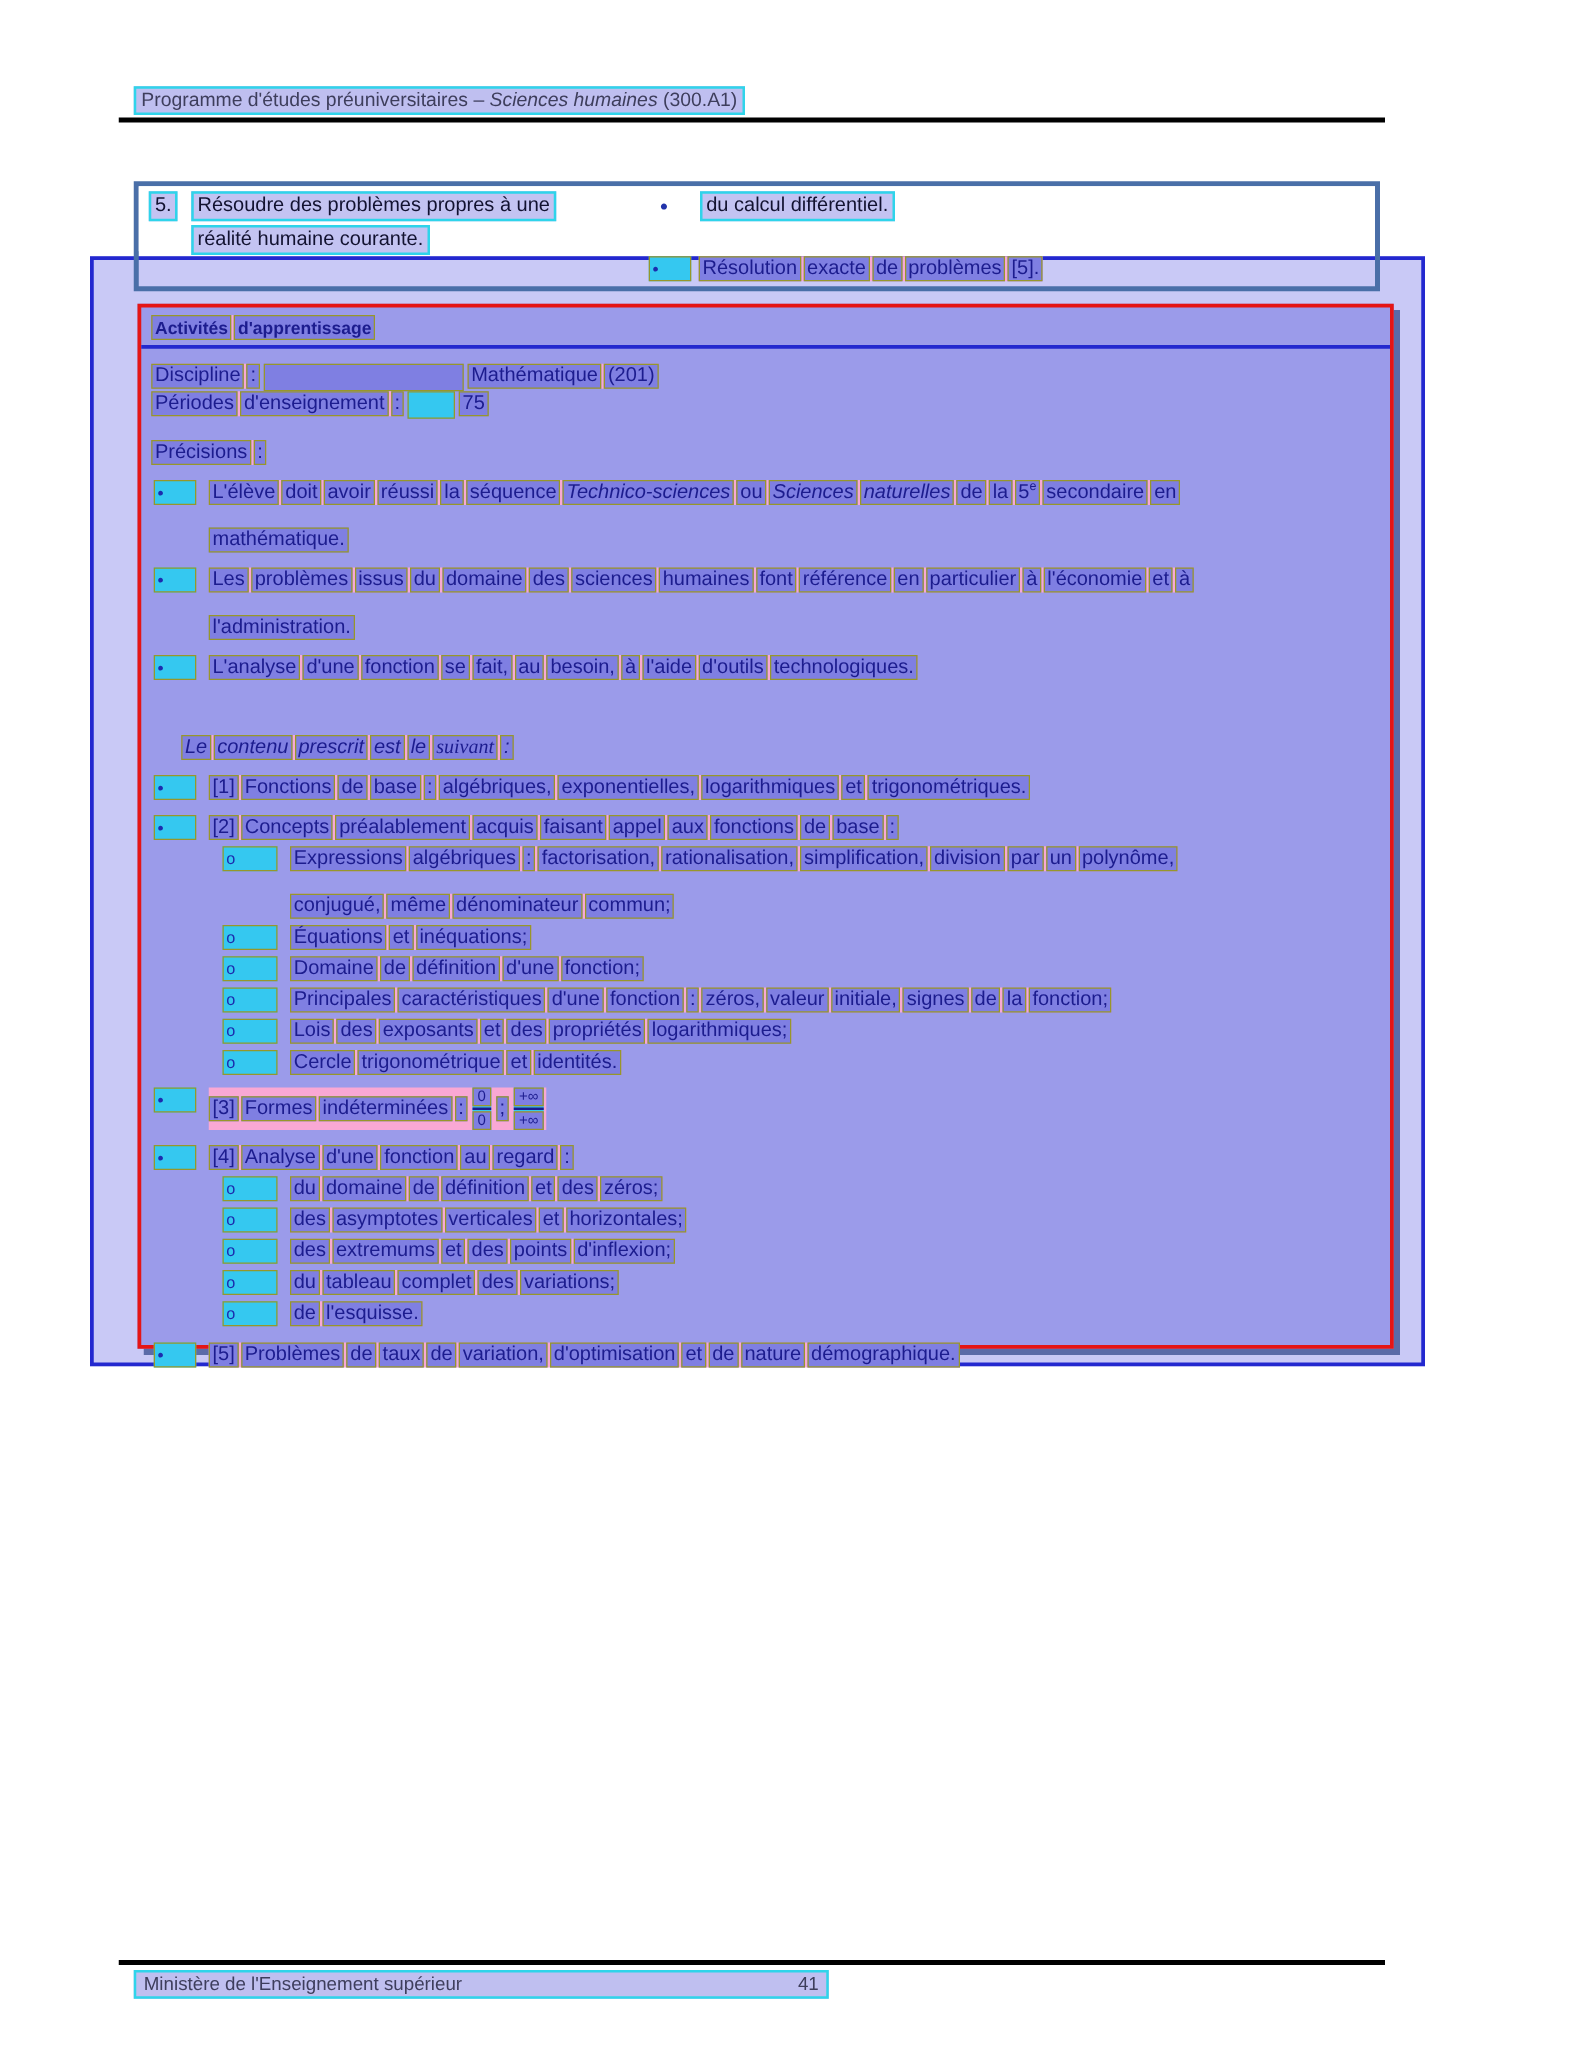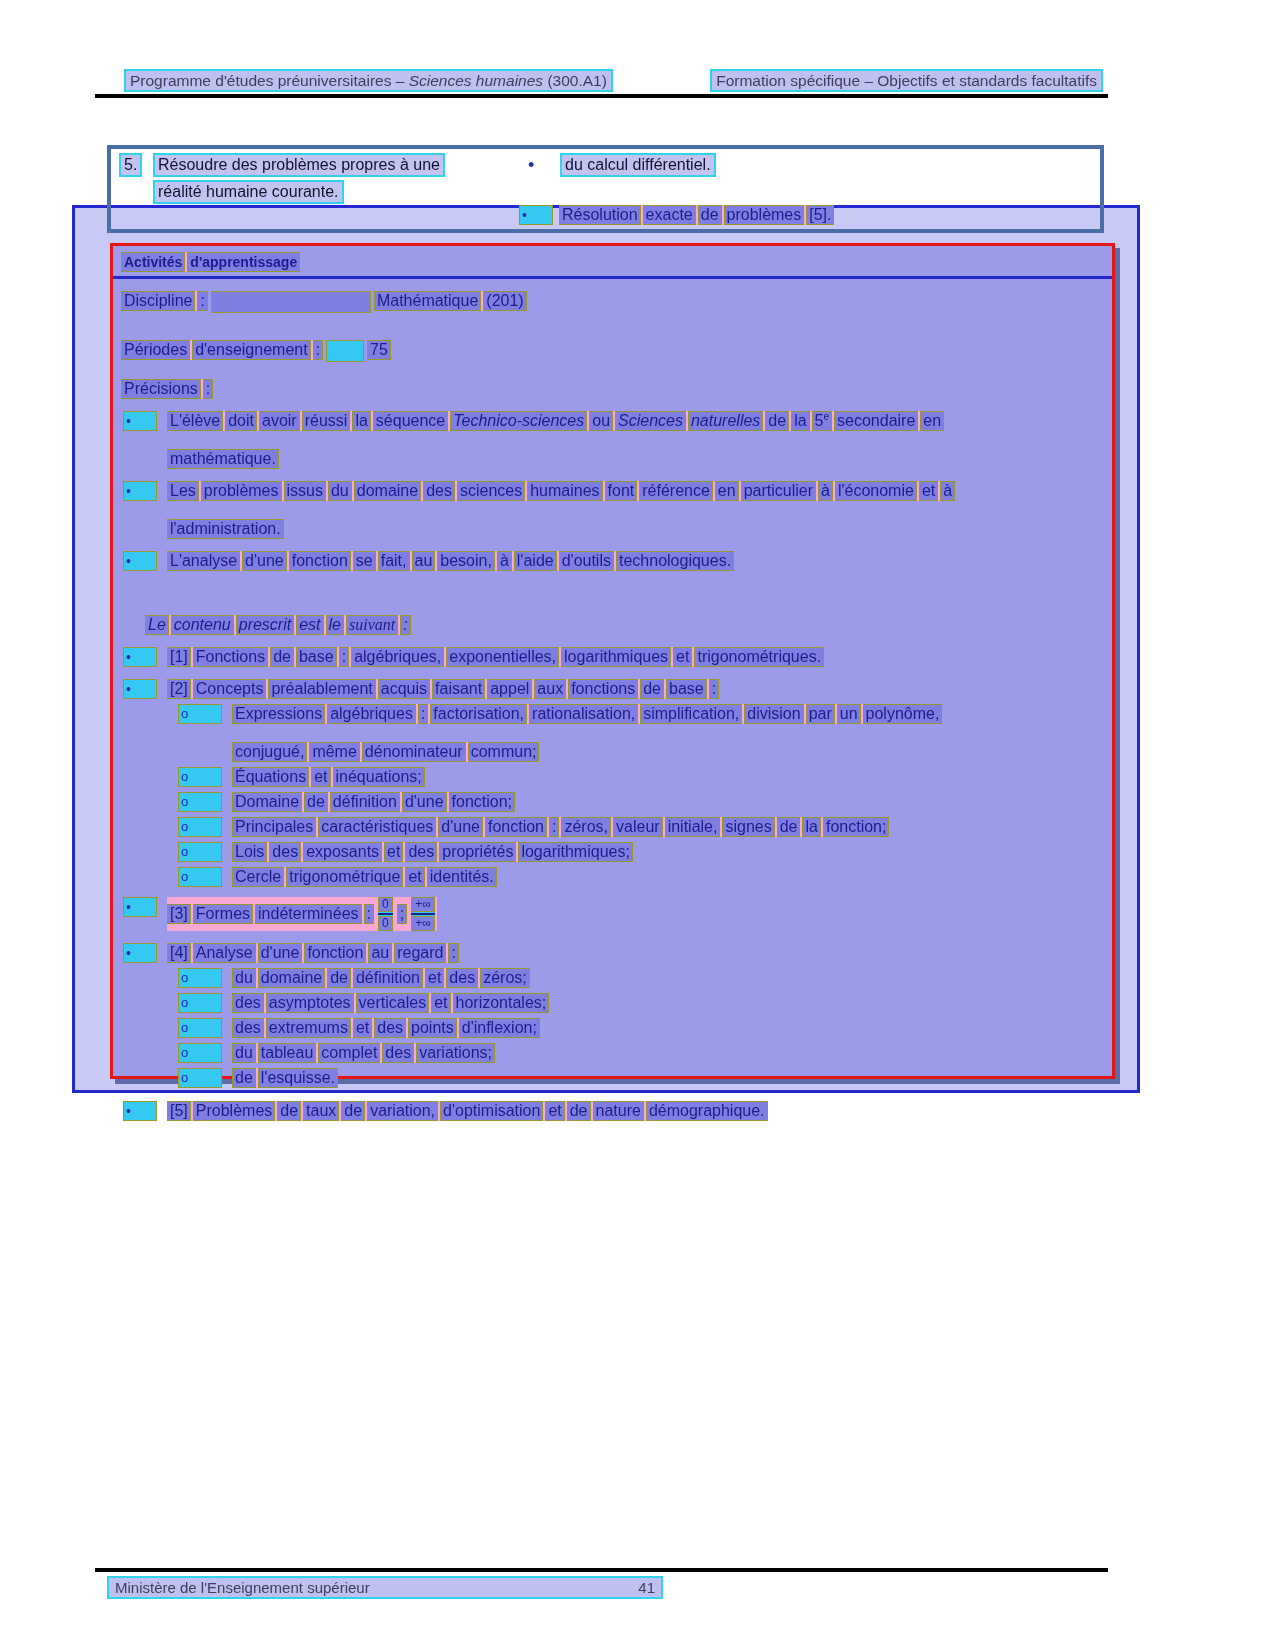--- a/index.html
+++ b/index.html
@@ -2,21 +2,21 @@
 <html><head>
 <meta charset="utf-8">
 <style>
   html,body{margin:0;padding:0;background:#ffffff;}
   .page{
     position:relative;width:1275px;height:1651px;background:#ffffff;overflow:hidden;
     font-family:"Liberation Sans",sans-serif;color:#14142e;
   }
   
   .doc-header{position:absolute;left:107px;top:69px;width:996px;display:flex;justify-content:space-between;}
-  .hl-lav{background:#bfbff0;border:2px solid #2fd4ea;padding:0 4px;font-size:15.5px;line-height:19px;color:#3e3e5c;white-space:pre;margin-left:17px;}
+  .hl-lav{background:#bfbff0;border:2px solid #2fd4ea;padding:0 4px;font-size:15.5px;line-height:19px;color:#3e3e5c;white-space:pre;}
   .hdr-italic{font-style:italic;}
   .rule{position:absolute;left:95px;width:1013px;height:4px;background:#000000;}
   .rule-top{top:94px;}
   .rule-bottom{top:1568px;}
   .footer-box{position:absolute;left:107px;top:1576px;width:540px;display:flex;justify-content:space-between;align-items:center;background:#bfbff0;border:2px solid #2fd4ea;padding:0 6px;font-size:15px;line-height:19px;color:#3e3e5c;}
   
   .panel{position:absolute;left:72px;top:205px;width:1062px;height:882px;background:#c9c9f6;border:3px solid #2328cf;z-index:1;}
   
   .obj-box{position:absolute;left:107px;top:145px;width:989px;height:80px;border:4px solid #4a6fa8;z-index:2;background:transparent;}
   .obj-white{position:absolute;left:0;top:0;width:100%;height:52px;background:#ffffff;}
@@ -31,21 +31,21 @@
   .red-box{position:absolute;left:110px;top:243px;width:983px;height:822px;background:#9b9bea;border:3px solid #e51515;box-shadow:5px 5px 0 #5b6ba8;z-index:3;padding:4px 8px;box-sizing:content-box;}
   .blue-hr{height:3px;background:#2328cf;margin:4px -8px 10px -8px;}
   
   .hl-words{display:inline-flex;align-items:flex-end;gap:2px;background:#f9a8d4;width:fit-content;}
   .w{background:#7f7fe2;border:1px solid #97972a;color:#1c1c8e;padding:0 2px;font-size:16px;line-height:18px;white-space:pre;}
   .w sup{font-size:10px;line-height:10px;}
   .row{display:flex;align-items:flex-start;}
   .row-title{margin-top:2px;}
   .row-title .w{font-weight:bold;font-size:14px;}
   .row-kv1{margin-top:12px;}
-  .row-kv2{margin-top:27px;}
+  .row-kv2{margin-top:0;}
   .row-para{margin-top:17px;}
   .row-bullet{margin-top:12px;padding-left:2px;}
   .row-sub{margin-top:5px;padding-left:57px;}
   .row-formula{margin-top:10px;padding-left:2px;}
   .intro-gap{margin-top:44px;padding-left:24px;}
   .last-gap{margin-top:13px;}
   .marker-box{background:#35c8f0;border:1px solid #97972a;color:#1c2cae;width:30px;font-size:14px;line-height:18px;padding-left:2px;flex:none;}
   .marker-sub{width:40px;font-size:13px;}
   .lines{display:flex;flex-direction:column;gap:18px;margin-left:10px;}
   .spacer{display:inline-block;height:20px;border:1px solid #97972a;margin:0 3px;flex:none;}
@@ -58,21 +58,20 @@
   .frac-bar{height:2px;background:#1c1c8e;}
   .sep{align-self:center;}
 </style>
 </head>
 <body>
 
 <div class="page">
 
   <div class="doc-header">
     <span class="hl-lav"><span>Programme d'études préuniversitaires – </span><span class="hdr-italic">Sciences humaines</span><span> (300.A1)</span></span>
-    <span class="hl-lav">Formation spécifique – Objectifs et standards facultatifs</span>
   </div>
   <div class="rule rule-top"></div>
 
   <div class="panel"></div>
 
   <div class="obj-box">
     <div class="obj-white"></div>
     <div class="hl-line obj-num">5.</div>
     <div class="obj-left">
         <div class="hl-line">Résoudre des problèmes propres à une</div>

